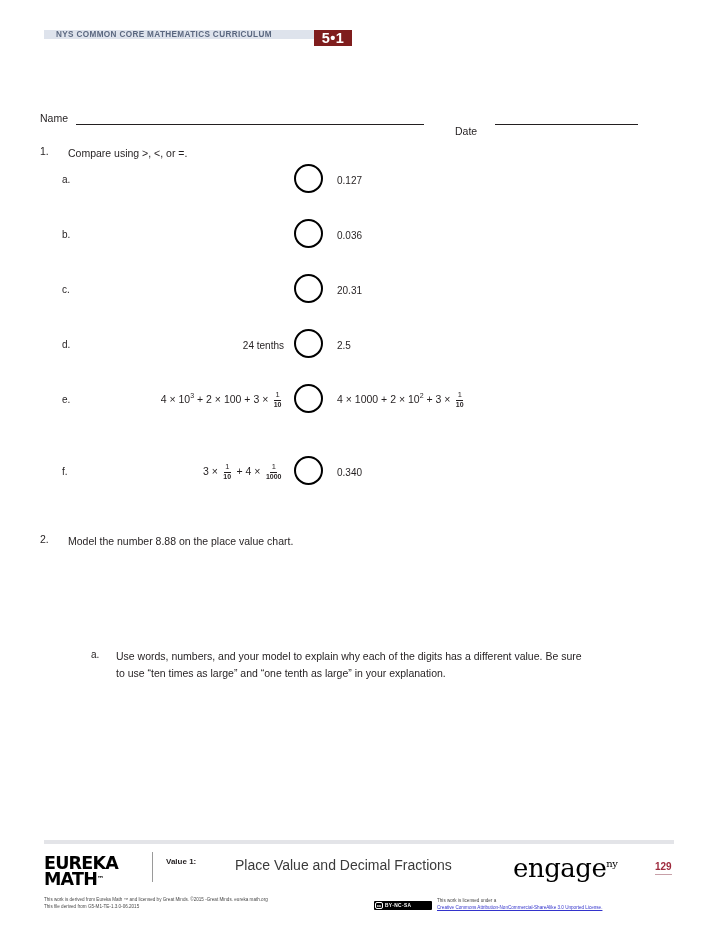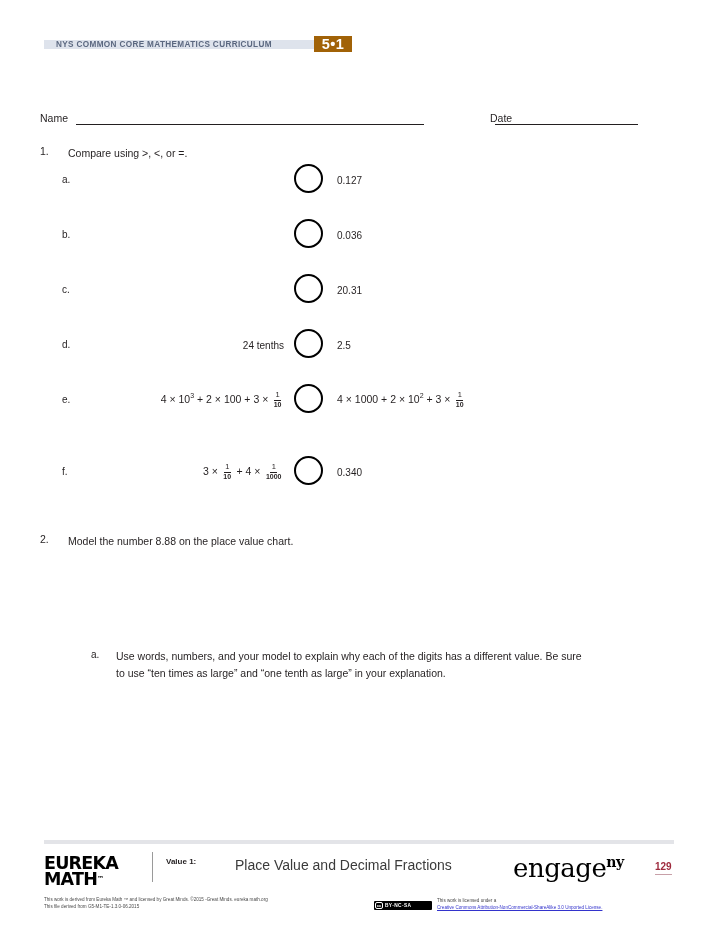--- a/index.html
+++ b/index.html
@@ -17,21 +17,21 @@
   }
 
   
   .header {
     position: absolute;
     left: 44px;
     top: 30px;
     width: 504px;
     height: 28px;
     display: flex;
-    align-items: center;
+    align-items: flex-start;
   }
   .header-band {
     background: #dee3ec;
     flex: 0 0 270px;
     display: flex;
     align-items: center;
     padding-left: 12px;
     box-sizing: border-box;
   }
   .header-band-text {
@@ -49,21 +49,21 @@
     padding-right: 8px;
     box-sizing: border-box;
   }
   .header-title {
     font-size: 15px;
     font-weight: bold;
     color: #5b6880;
     letter-spacing: -0.2px;
   }
   .header-badge {
-    background: #a16207;
+    background: #7f1d1d;
     color: #ffffff;
     font-size: 14.5px;
     font-weight: bold;
     flex: 0 0 38px;
     display: flex;
     align-items: center;
     justify-content: center;
     letter-spacing: 0.5px;
   }
 
@@ -80,21 +80,21 @@
     position: absolute;
     top: 2px;
   }
   .nd-rule {
     position: absolute;
     border-bottom: 1px solid #231f20;
     height: 14px;
   }
   #name-label { left: 0; }
   #name-rule  { left: 36px; width: 348px; }
-  #date-label { left: 450px; }
+  #date-label { left: 415px; margin-top: 13px; }
   #date-rule  { left: 455px; width: 143px; }
 
   
   .q-num {
     position: absolute;
     font-size: 10.5px;
   }
   .q-text {
     position: absolute;
     font-size: 10.5px;
@@ -230,22 +230,22 @@
   .engage {
     position: absolute;
     left: 513px;
     top: 853px;
     font-family: "DejaVu Serif", serif;
     font-size: 26px;
     color: #000000;
     letter-spacing: -0.5px;
   }
   .engage sup {
-    font-size: 14px;
-    font-weight: bold;
+    font-size: 10px;
+    font-weight: normal;
     vertical-align: super;
   }
   .pagenum {
     position: absolute;
     left: 655px;
     top: 861px;
     font-size: 10px;
     font-weight: bold;
     color: #9e2a3d;
     border-bottom: 1.4px solid #c8a0a8;

